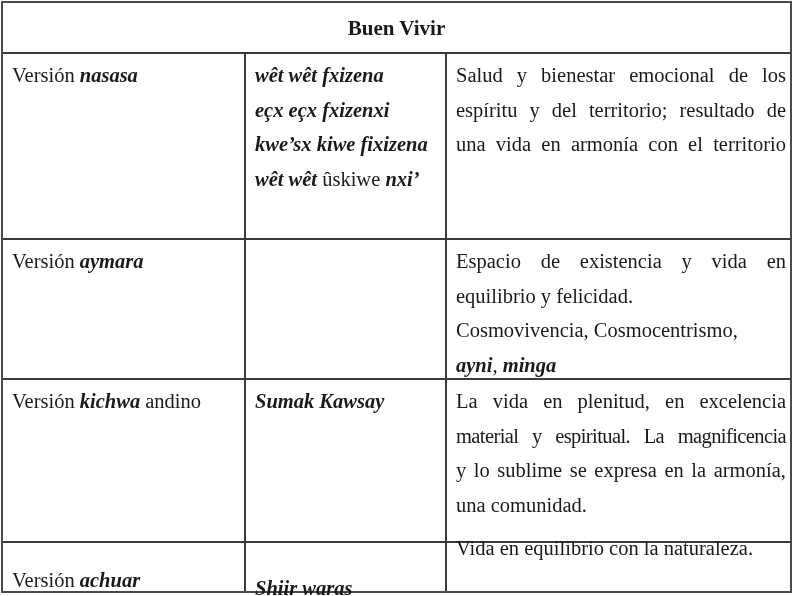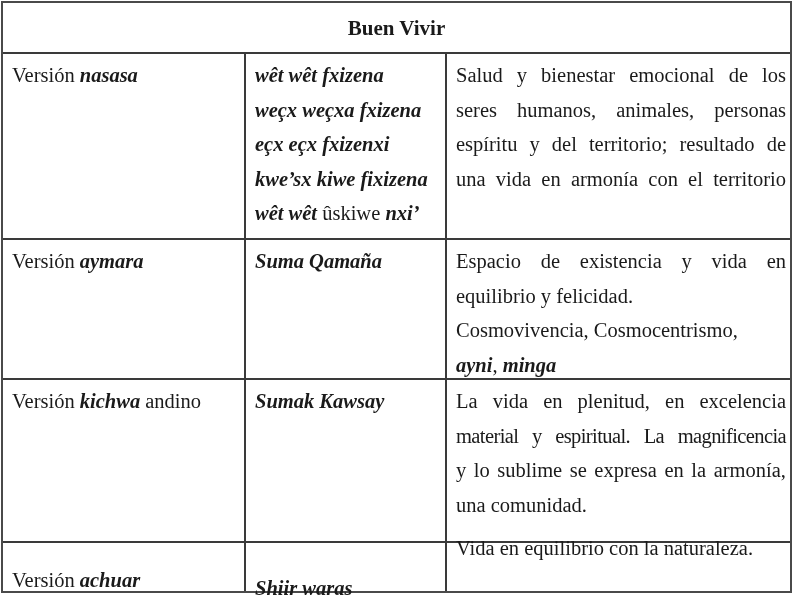--- a/index.html
+++ b/index.html
@@ -81,40 +81,35 @@
   <div class="vline" style="left:442px; top:49px; bottom:0;"></div>
 
   <div class="cell c1" style="top:55px;">
     <span class="line">
       <span>Versión</span>
       <em>nasasa</em>
     </span>
   </div>
   <div class="cell c2" style="top:55px;">
     <span class="line"><em>wêt wêt fxizena</em></span>
-    <span class="line"><em>weçx weçxa fxizena</em></span>
     <span class="line"><em>eçx eçx fxizenxi</em></span>
     <span class="line"><em>kwe’sx kiwe fixizena</em></span>
     <span class="line"><em>wêt wêt</em><span style="white-space:pre;"> ûskiwe </span><em>nxi’</em></span>
   </div>
   <div class="cell c3 justify" style="top:55px;">
     <span class="jline">Salud y bienestar emocional de los</span>
-    <span class="jline">seres humanos, animales, personas</span>
     <span class="jline">espíritu y del territorio; resultado de</span>
     <span class="jline">una vida en armonía con el territorio</span>
   </div>
 
   <div class="cell c1" style="top:241px;">
     <span class="line">
       <span>Versión</span>
       <em>aymara</em>
     </span>
-  </div>
-  <div class="cell c2" style="top:241px;">
-    <span class="line"><em>Suma Qamaña</em></span>
   </div>
   <div class="cell c3 justify" style="top:241px;">
     <span class="jline">Espacio de existencia y vida en</span>
     <span class="jline last">equilibrio y felicidad.</span>
     <span class="line para-gap">Cosmovivencia, Cosmocentrismo,</span>
     <span class="line"><em>ayni</em><span style="white-space:pre;">, </span><em>minga</em></span>
   </div>
 
   <div class="cell c1" style="top:381px;">
     <span class="line">

